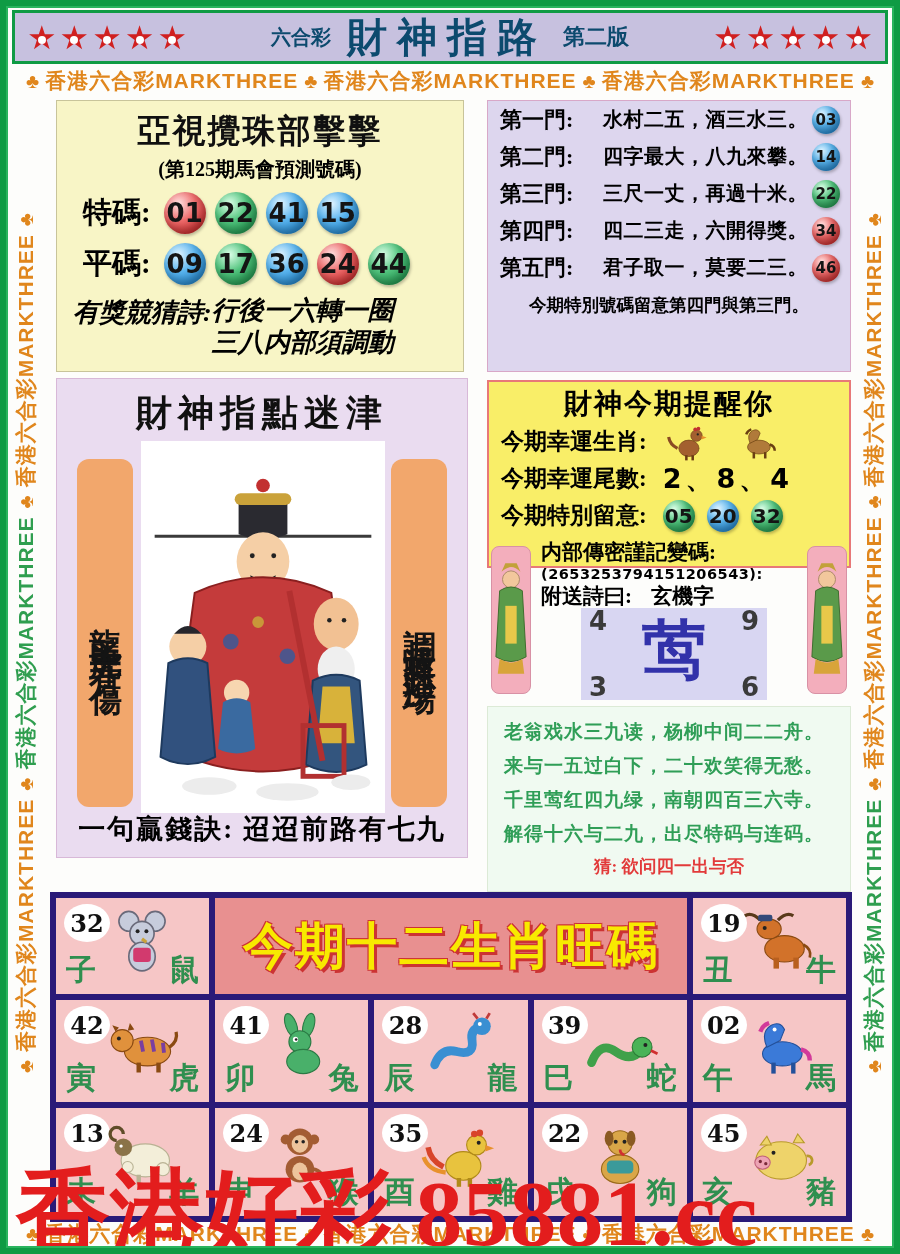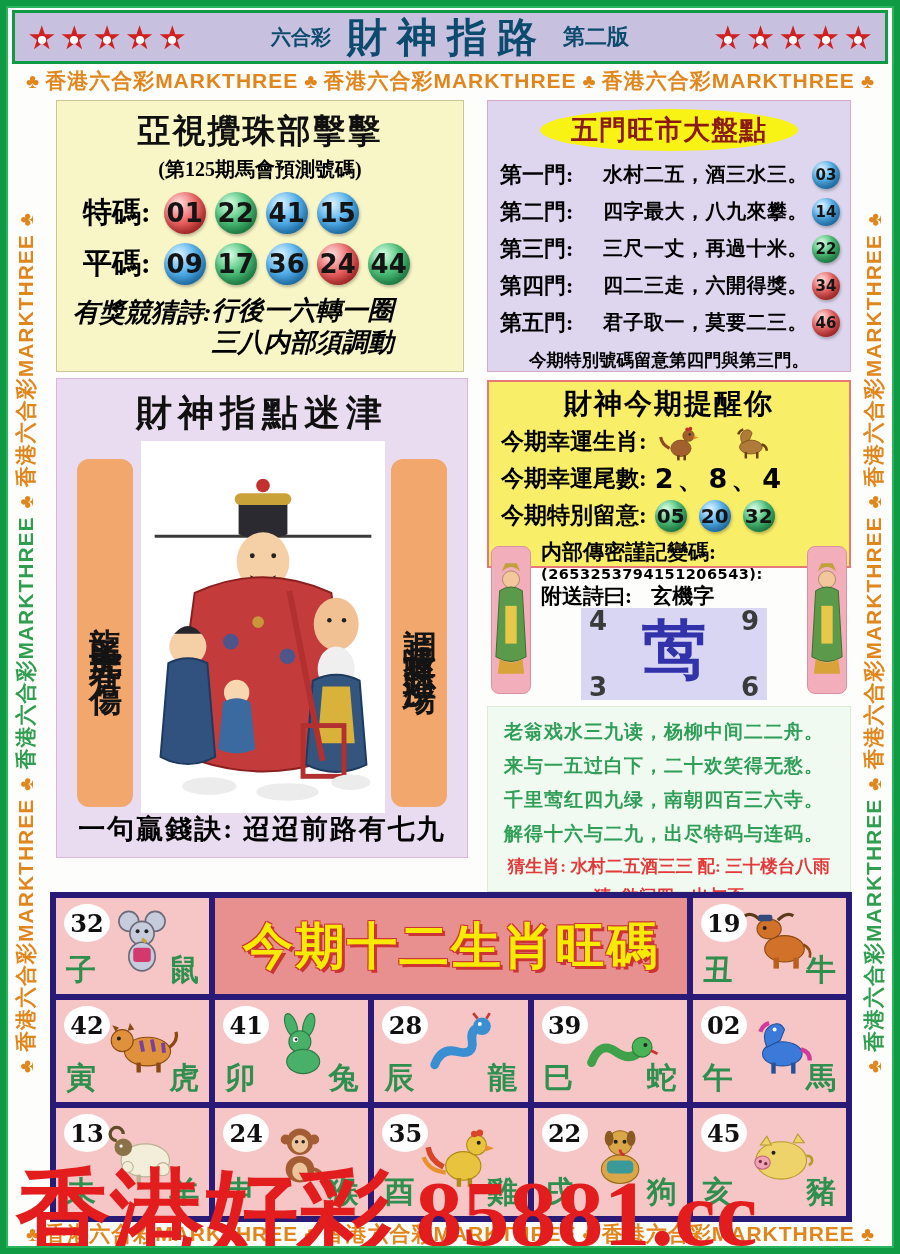--- a/index.html
+++ b/index.html
@@ -83,21 +83,21 @@
   .scene{position:absolute;left:84px;top:62px;width:244px;height:372px;background:#fff;}
   .scene svg{width:100%;height:100%;}
   .bm-bottom{position:absolute;bottom:10px;width:100%;text-align:center;font-size:27px;font-weight:700;
              font-family:"Liberation Serif",serif;letter-spacing:2px;}
 
   
   .box-remind{position:absolute;left:481px;top:374px;width:364px;height:188px;background:#f9ee68;
               border:2px solid #e87878;box-sizing:border-box;}
   .br-title{text-align:center;font-size:28px;font-weight:700;font-family:"Liberation Serif",serif;
             margin-top:3px;letter-spacing:2px;}
-  .br-row{display:flex;align-items:center;padding-left:12px;height:37px;gap:8px;}
+  .br-row{display:flex;align-items:center;padding-left:12px;height:37px;gap:16px;}
   .br-label{font-size:23px;font-weight:700;font-family:"Liberation Serif",serif;}
   .br-icons{display:flex;gap:22px;}
   .br-icon{width:48px;height:38px;}
   .br-icon svg{width:100%;height:100%;}
   .br-tails{font-size:27px;font-weight:700;font-family:"DejaVu Sans",sans-serif;letter-spacing:4px;}
   .br-balls{display:flex;gap:12px;}
 
   
   .box-secret{position:absolute;left:481px;top:532px;width:364px;height:164px;}
   .card{position:absolute;top:8px;width:40px;height:148px;background:#f3aebc;border:1px solid #d891a5;
@@ -228,21 +228,20 @@
     <div class="bp-poem">
       <span class="bp-poem-label">有獎競猜詩:</span>
       <div class="bp-poem-lines">
         <div>行後一六轉一圈</div>
         <div>三八内部須調動</div>
       </div>
     </div>
   </div>
 
   <div class="box-doors">
-    <div class="bd-title">五門旺市大盤點</div>
     <div class="door">
       <span class="door-label">第一門:</span>
       <span class="door-text">水村二五，酒三水三。</span>
       <span class="ball b28 ball-blue">03</span>
     </div>
     <div class="door">
       <span class="door-label">第二門:</span>
       <span class="door-text">四字最大，八九來攀。</span>
       <span class="ball b28 ball-blue">14</span>
     </div>
@@ -378,21 +377,20 @@
       <span class="mys-n mys-br">6</span>
       <span class="mys-char">莺</span>
     </div>
   </div>
 
   <div class="box-poem">
     <div class="poem-line">老翁戏水三九读，杨柳中间二二舟。</div>
     <div class="poem-line">来与一五过白下，二十欢笑得无愁。</div>
     <div class="poem-line">千里莺红四九绿，南朝四百三六寺。</div>
     <div class="poem-line">解得十六与二九，出尽特码与连码。</div>
-    <div class="poem-red">猜生肖: 水村二五酒三三  配: 三十楼台八雨</div>
     <div class="poem-red">猜: 欲问四一出与否</div>
   </div>
 
   <div class="zgrid">
     <div class="zcell">
       <span class="znum">32</span>
       <span class="zicon"><svg viewBox="0 0 70 60">
             <g stroke="#6a6a7a" stroke-width="1.5" fill="#c7ccdc">
               <circle cx="23" cy="13" r="9"></circle>
               <circle cx="47" cy="13" r="9"></circle>

